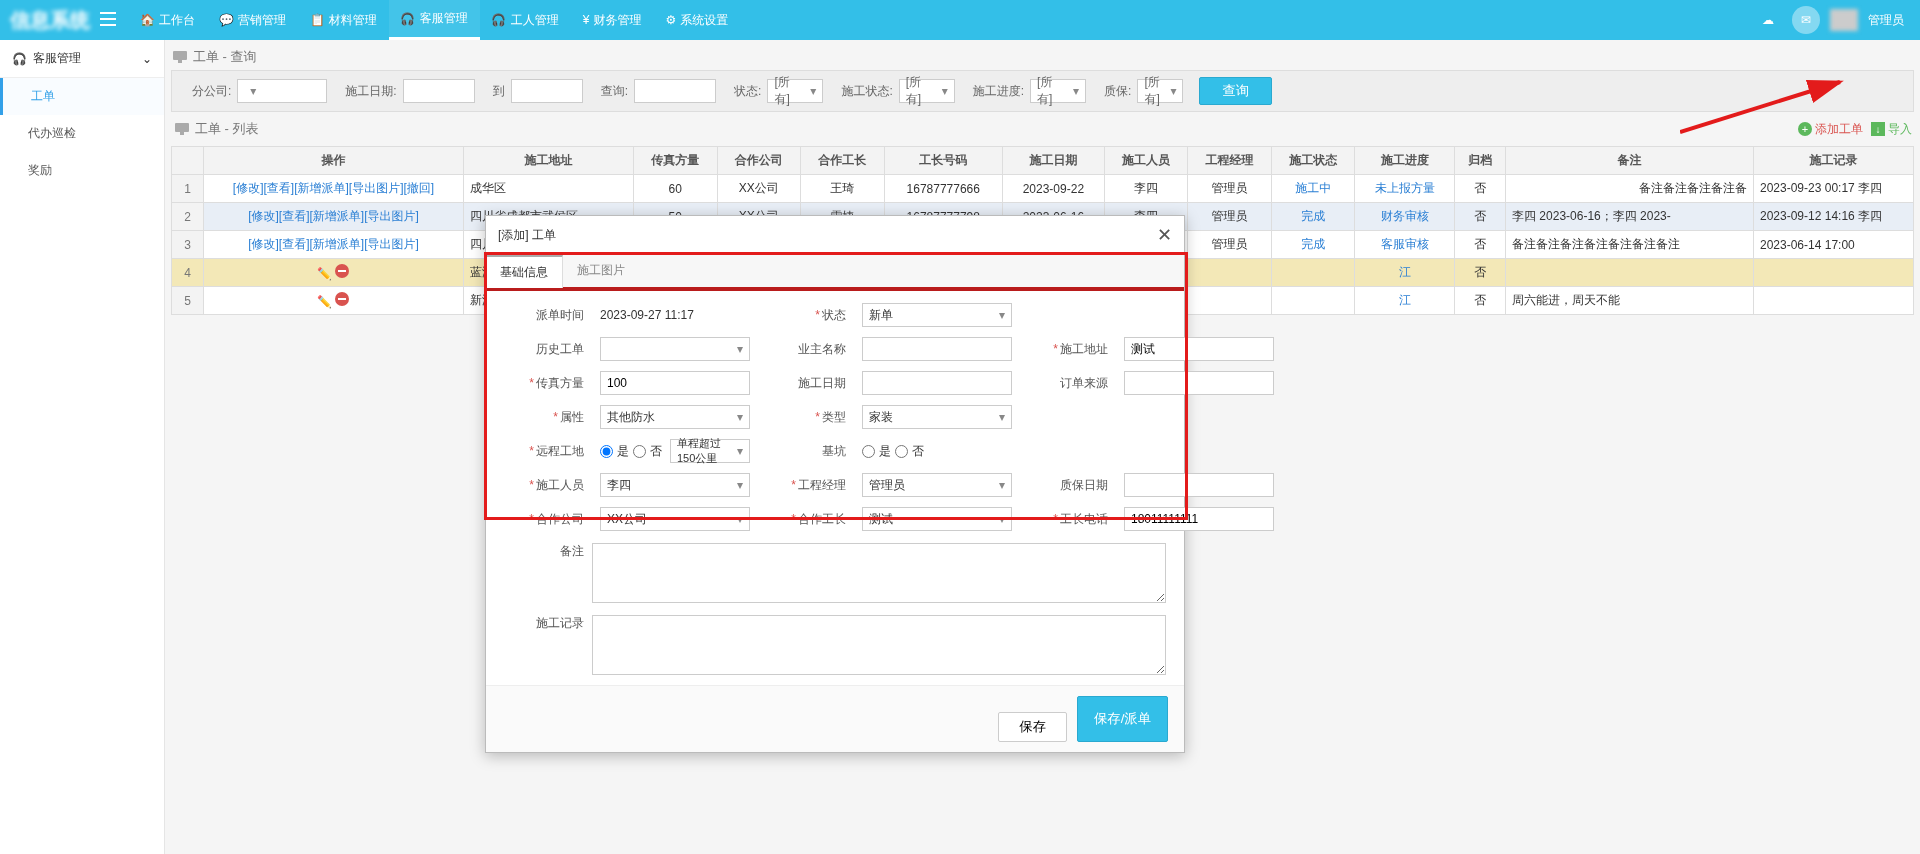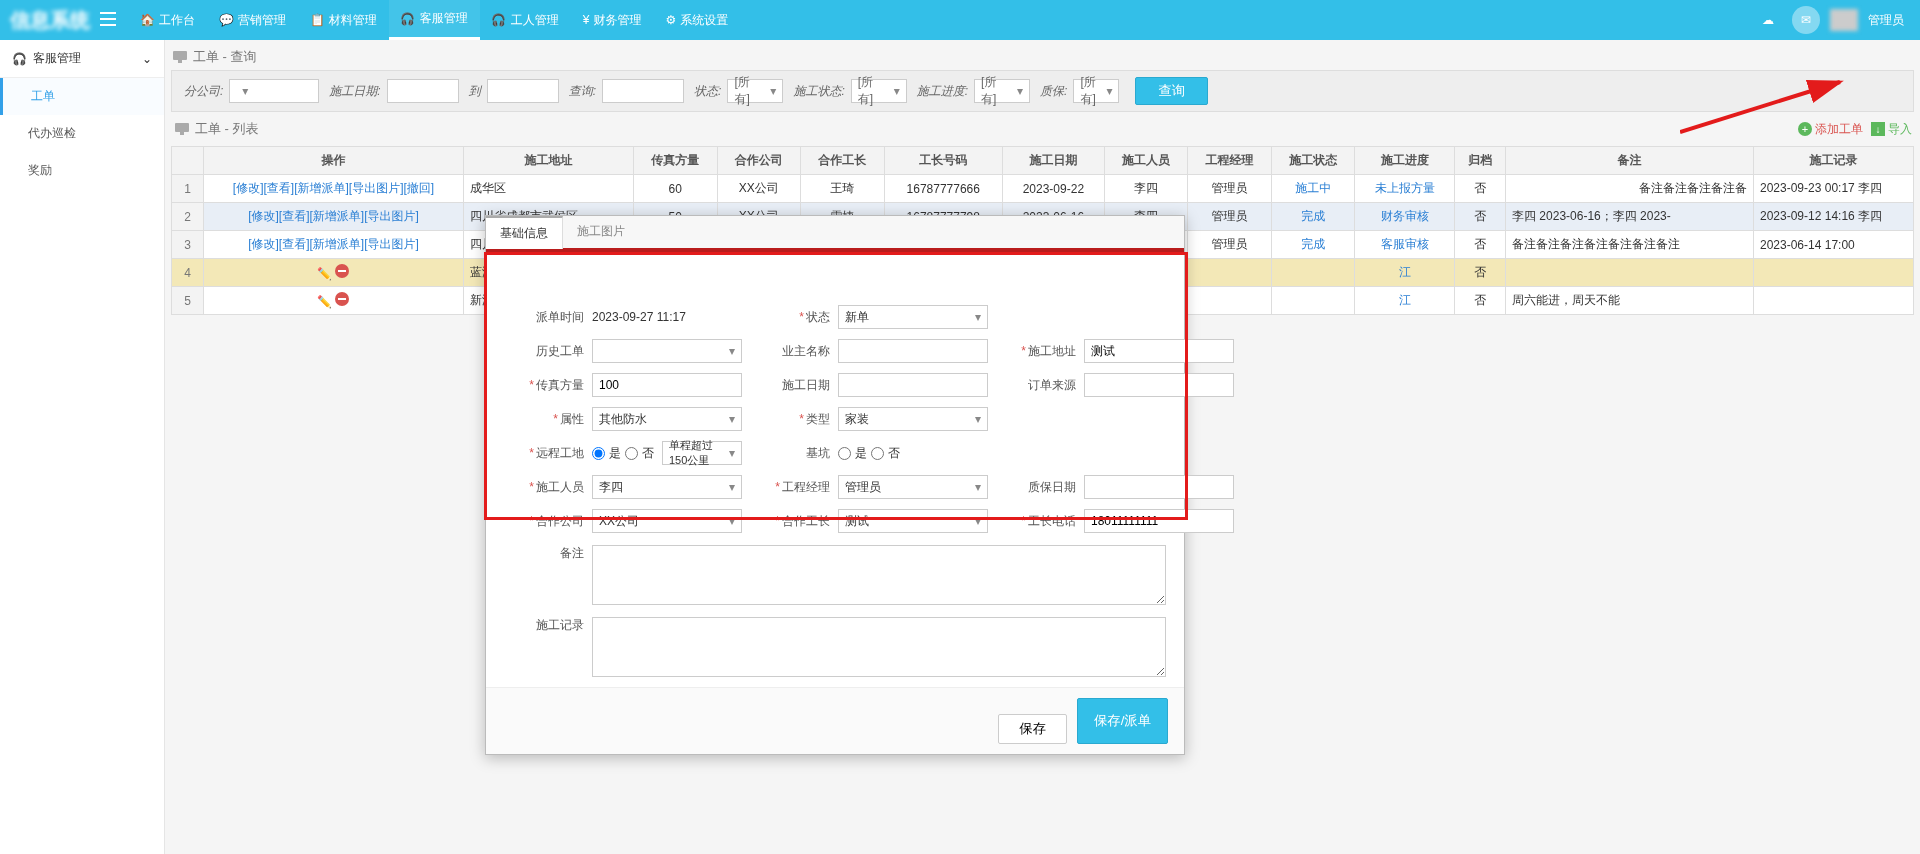--- a/index.html
+++ b/index.html
@@ -21,21 +21,21 @@
 .side-head { padding: 10px 12px; border-bottom: 1px solid #eee; display: flex; align-items: center; gap: 6px; cursor: pointer; }
 .side-head .chev { margin-left: auto; }
 .side-item { padding: 10px 20px 10px 28px; cursor: pointer; color: #555; }
 .side-item.active { color: #33a0e8; border-left: 3px solid #33a0e8; background: #f9fcff; }
 
 .content { flex: 1; background: #f5f5f5; padding: 4px 6px; overflow: auto; position: relative; }
 .panel-title { display: flex; align-items: center; gap: 6px; color: #777; padding: 4px 2px; font-size: 13px; }
 .panel-title svg { fill: #aaa; }
 
 .filterbar { background: #eee; border: 1px solid #ddd; padding: 6px 8px; display: flex; align-items: center; gap: 6px; flex-wrap: wrap; color: #666; }
-.filterbar label { margin-left: 4px; font-style: italic; }
+.filterbar label { margin-left: 12px; }
 .fbox { border: 1px solid #ccc; background: #fff; height: 24px; padding: 0 6px; }
 .fbox.sel { display: flex; align-items: center; gap: 6px; }
 .fbox.sel .dd { color: #888; }
 .btn-query { background: #33bfe8; border: 1px solid #2aa9d0; color: #fff; padding: 4px 22px; cursor: pointer; border-radius: 2px; margin-left: 10px; }
 
 .listbar { display: flex; align-items: center; gap: 6px; padding: 4px 2px; }
 .listbar .actions { margin-left: auto; display: flex; gap: 8px; }
 .link-add { color: #d9534f; cursor: pointer; display: flex; align-items: center; gap: 3px; }
 .link-import { color: #5cb85c; cursor: pointer; display: flex; align-items: center; gap: 3px; }
 .plus-ic { width: 14px; height: 14px; border-radius: 50%; background: #5cb85c; color: #fff; display: inline-flex; align-items: center; justify-content: center; font-size: 11px; }
@@ -55,21 +55,21 @@
 
 .arrow-annot { position: absolute; top: 36px; right: 70px; pointer-events: none; }
 
 .modal { position: fixed; left: 485px; top: 215px; width: 700px; background: #fff; border: 1px solid #bbb; box-shadow: 0 3px 14px rgba(0,0,0,0.25); }
 .modal-head { display: flex; align-items: center; padding: 8px 12px; border-bottom: 1px solid #ddd; }
 .modal-head .close { margin-left: auto; font-size: 18px; color: #555; cursor: pointer; }
 .modal-tabs { display: flex; border-bottom: 4px solid #b91c1c; background: #f7f7f7; }
 .modal-tabs .tab { padding: 7px 14px; cursor: pointer; color: #888; }
 .modal-tabs .tab.active { background: #fff; border-top: 2px solid #aaa; color: #333; border-right: 1px solid #ddd; margin-bottom: -1px; }
 .modal-body { padding: 12px 18px 10px 18px; }
-.form-grid { display: grid; grid-template-columns: 80px 150px 80px 150px 80px 150px; gap: 10px 8px; align-items: center; margin-top: 41px; }
+.form-grid { display: grid; grid-template-columns: 80px 150px 80px 150px 80px 150px; gap: 10px 16px; align-items: center; }
 .flbl { text-align: right; color: #555; font-size: 12px; }
 .flbl .req { color: #d9534f; margin-right: 2px; }
 .finput { border: 1px solid #ccc; height: 24px; width: 100%; padding: 0 6px; background: #fff; font-size: 12px; }
 .fselect { display: flex; align-items: center; gap: 4px; border: 1px solid #ccc; height: 24px; padding: 0 6px; background: #fff; }
 .fselect .dd { margin-left: auto; color: #888; }
 .radio-row { display: flex; align-items: center; gap: 4px; }
 .ta-row { display: grid; grid-template-columns: 80px 1fr; gap: 8px; align-items: start; margin-top: 12px; }
 .ta { width: 100%; height: 60px; border: 1px solid #ccc; resize: vertical; }
 .modal-foot { display: flex; justify-content: flex-end; gap: 10px; padding: 10px 16px; border-top: 1px solid #eee; background: #fafafa; }
 .btn-plain { background: #fff; border: 1px solid #ccc; padding: 5px 20px; cursor: pointer; border-radius: 2px; margin-top: 16px; }
@@ -322,20 +322,24 @@
           <marker id="ah" markerWidth="10" markerHeight="10" refX="8" refY="3" orient="auto">
             <path d="M0,0 L0,6 L9,3 z" fill="#e31b1b"></path>
           </marker>
         </defs>
       <line x1="0" y1="56" x2="160" y2="6" stroke="#e31b1b" stroke-width="4" marker-end="url(#ah)"></line>
     </svg>
   </div>
 </div>
 
 <div class="modal">
+  <div class="modal-head">
+    <span>[添加] 工单</span>
+    <span class="close">✕</span>
+  </div>
   <div class="modal-tabs">
     <div class="tab active">基础信息</div>
     <div class="tab">施工图片</div>
   </div>
   <div class="modal-body">
     <div class="form-grid">
       <div class="flbl">派单时间</div>
       <div>2023-09-27 11:17</div>
       <div class="flbl"><span class="req">*</span><span>状态</span></div>
       <div class="fselect">

